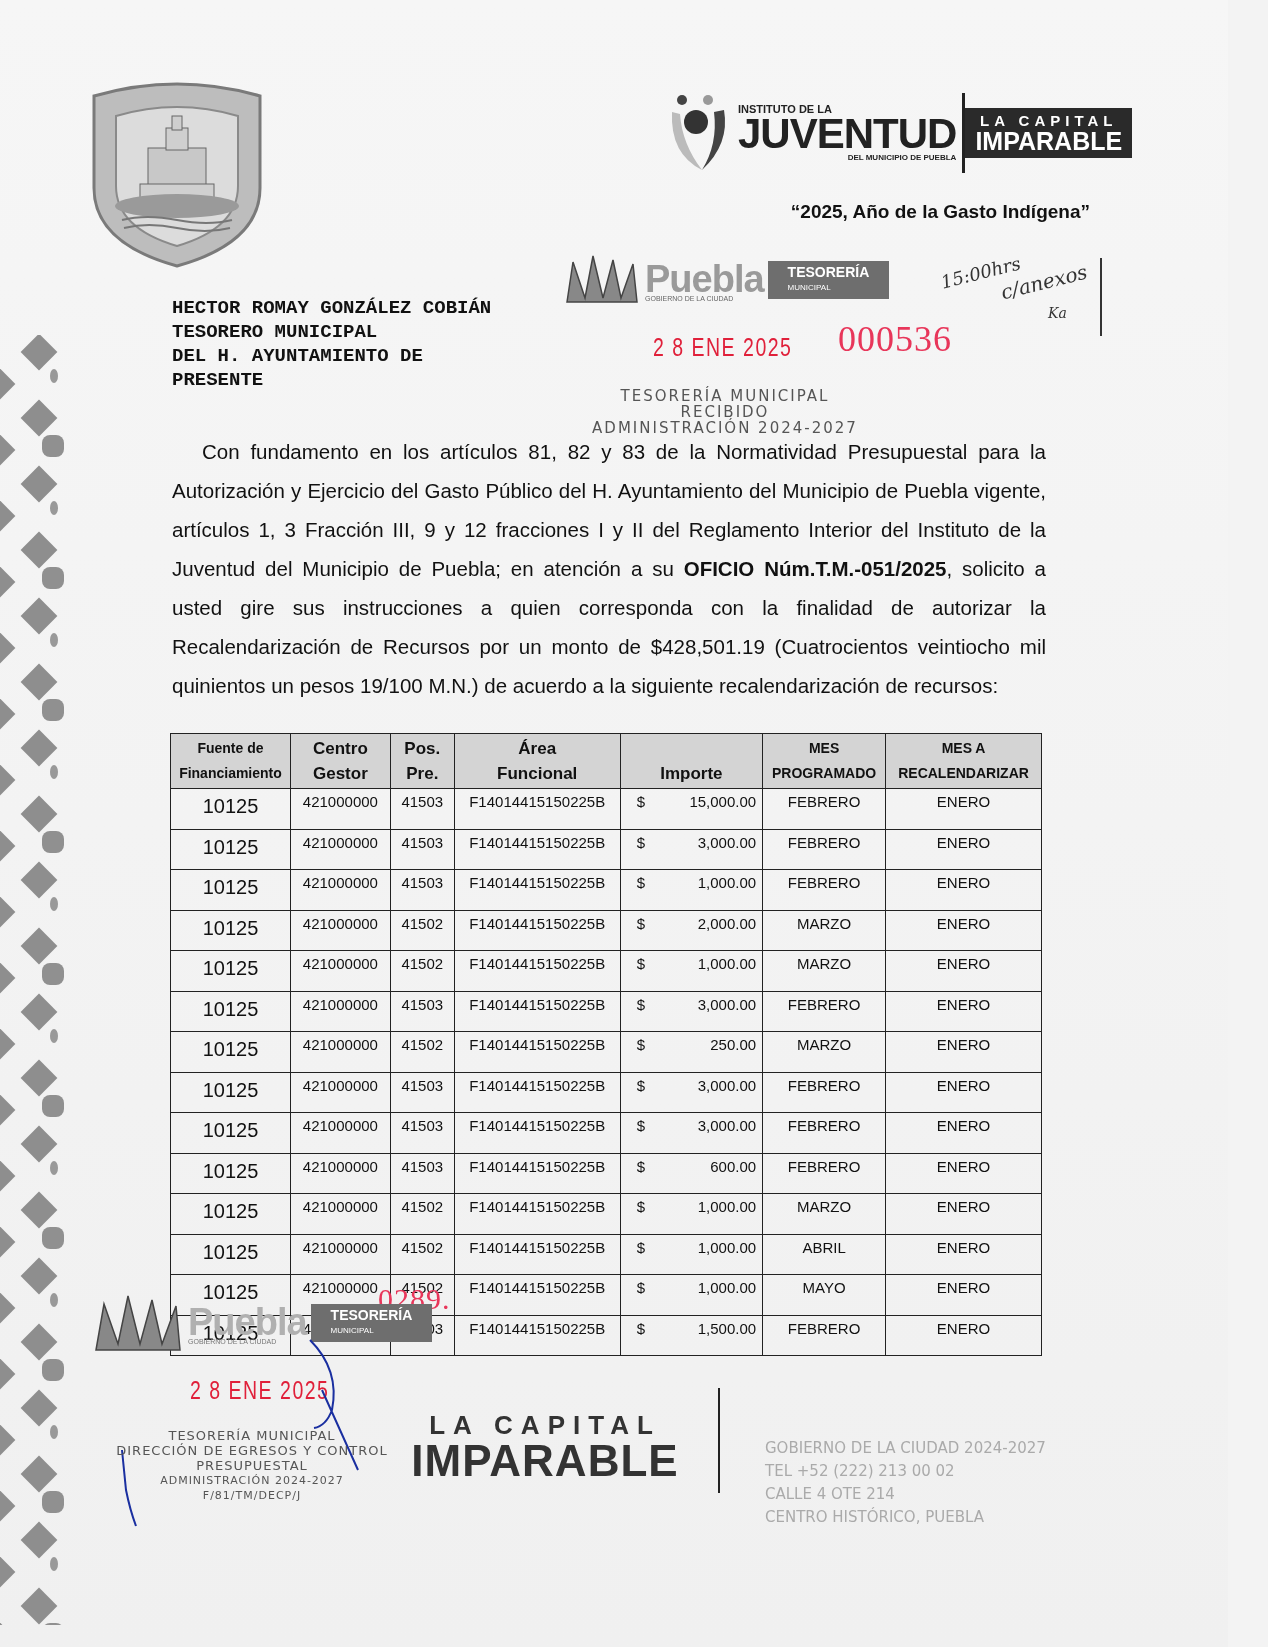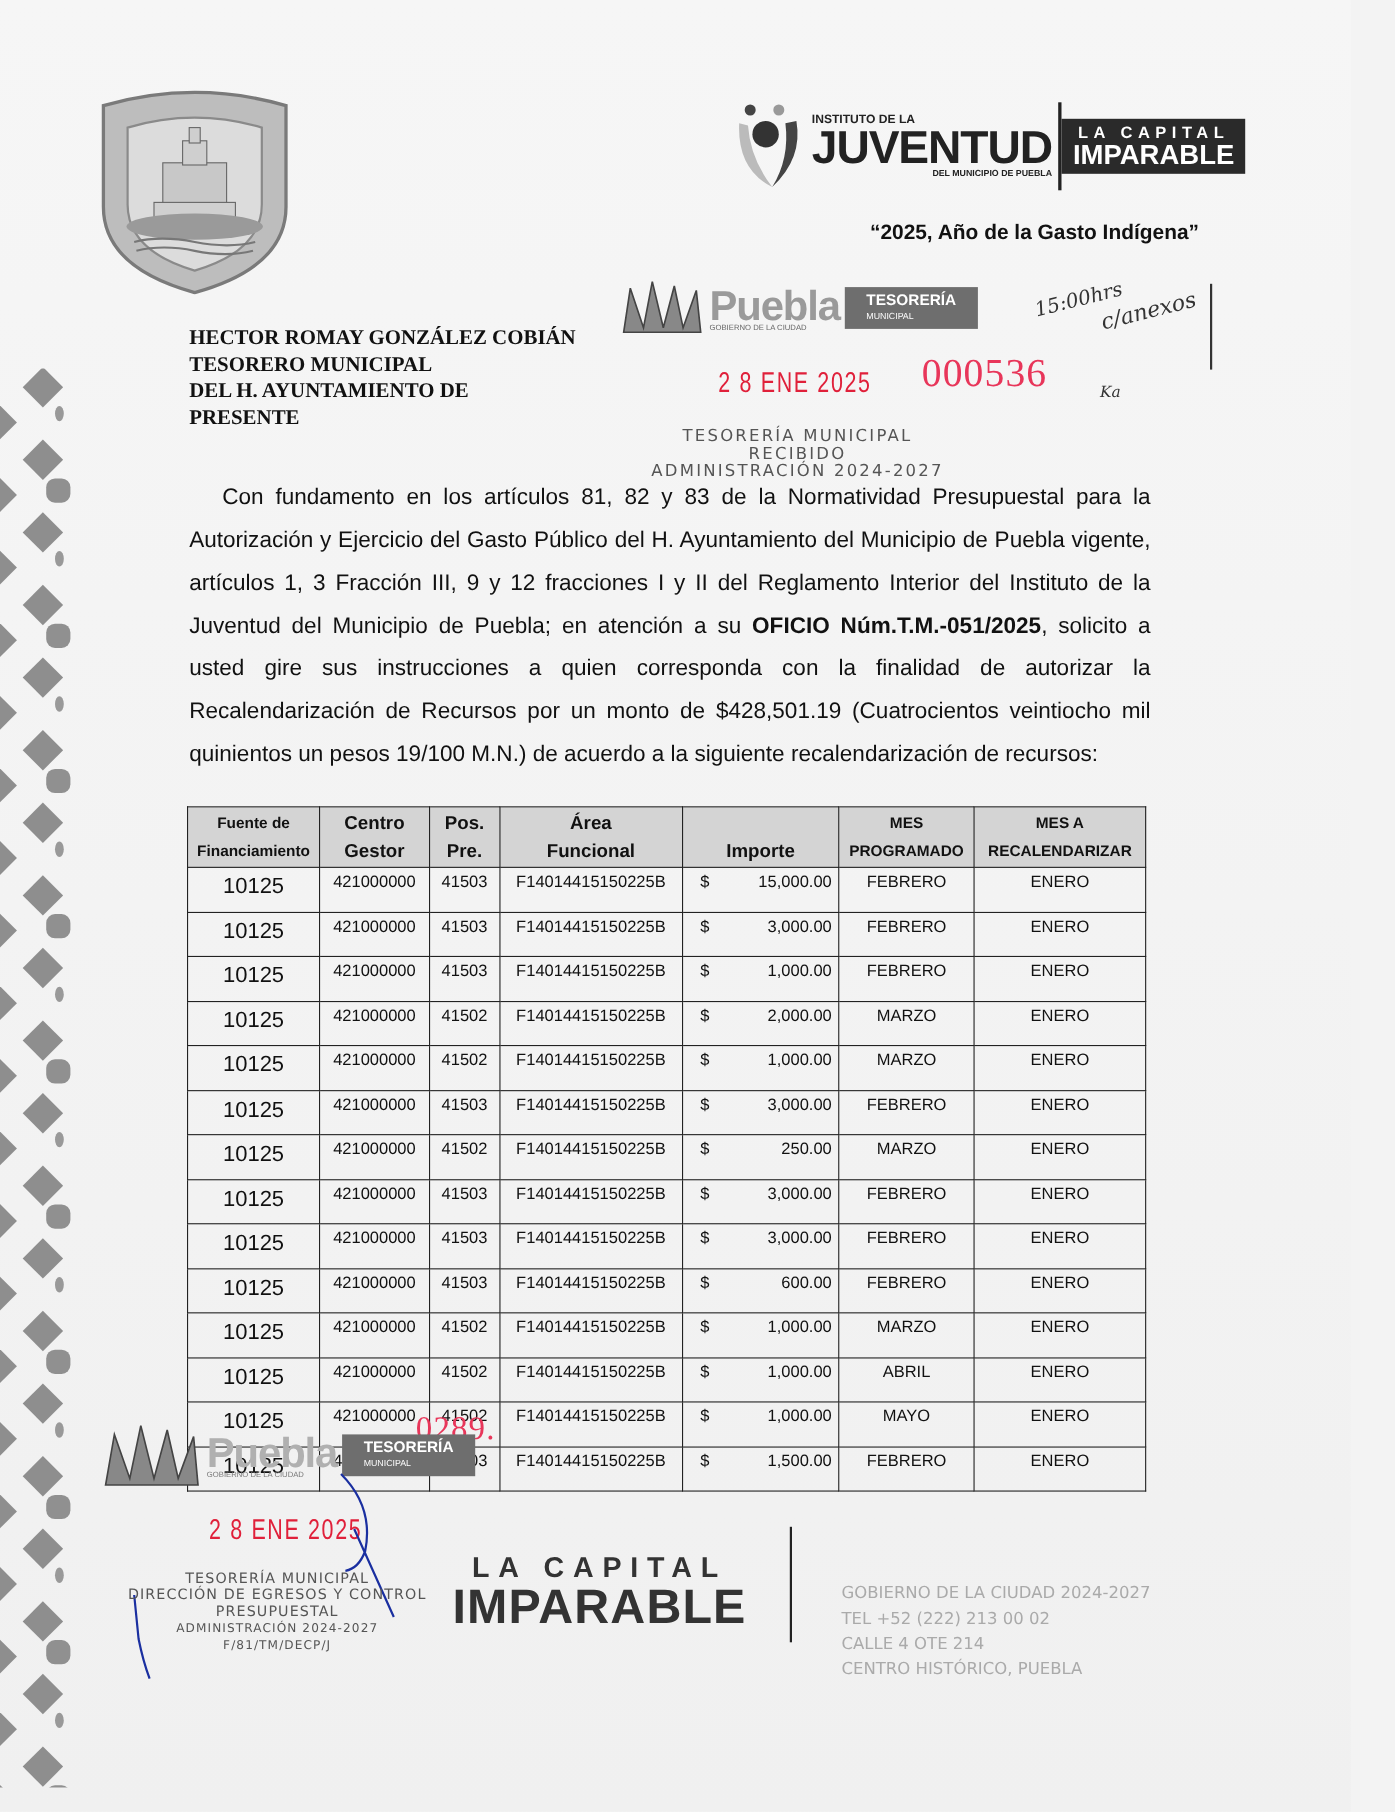--- a/index.html
+++ b/index.html
@@ -28,21 +28,21 @@
   .juv-big { font-weight: 900; font-size: 42px; letter-spacing: -1px; color: #222; line-height: 38px; }
   .juv-sub { font-weight: 700; font-size: 8px; color: #222; }
   .capital-box { background: #2a2a2a; color: #fff; padding: 4px 10px; }
   .capital-top { font-size: 15px; letter-spacing: 5px; font-weight: 700; text-align: center; }
   .capital-bot { font-size: 25px; font-weight: 900; letter-spacing: 0px; line-height: 25px; }
 
   .year-title { left: 700px; top: 200px; width: 390px; text-align: right; font-weight: 700; font-size: 19px; line-height: 24px; }
   .oficio { left: 700px; top: 224px; width: 390px; text-align: right; font-weight: 700; font-size: 20px; }
 
   
-  .addressee { left: 172px; top: 296px; font-weight: 700; font-size: 19px; line-height: 24px; font-family: Liberation Serif, serif; }
+  .addressee { left: 172px; top: 296px; font-weight: 700; font-size: 19px; line-height: 24px; font-family: Liberation Mono, monospace; }
 
   
   .stamp-logo { display: flex; align-items: center; gap: 4px; }
   .puebla-word { font-size: 38px; font-weight: 900; color: #9a9a9a; letter-spacing: -1px; }
   .tesoreria-box { background: #6e6e6e; color: #fff; font-weight: 700; font-size: 14px; padding: 3px 20px; line-height: 16px; }
   .tesoreria-box small { display: block; font-size: 8px; font-weight: 400; }
   .red-date { color: #e0203a; font-family: "Liberation Sans", sans-serif; font-size: 26px; transform: scaleX(0.75); transform-origin: left; letter-spacing: 2px; }
   .handwritten-red { color: #e8365a; font-family: Liberation Serif, serif; font-size: 36px; font-weight: 300; letter-spacing: 1px; text-align: center; }
   .handwritten-dark { color: #333; font-family: "DejaVu Serif", serif; font-style: italic; font-size: 18px; }
   .stamp-text { color: #555; font-family: "DejaVu Sans", sans-serif; font-size: 15px; letter-spacing: 2px; text-align: center; line-height: 16px; }
@@ -185,21 +185,21 @@
       <div style="font-size:7px;color:#666;margin-top:-6px;">GOBIERNO DE LA CIUDAD</div>
     </div>
     <div class="tesoreria-box">
       <span>TESORERÍA</span>
       <small>MUNICIPAL</small>
     </div>
   </div>
 
   <div class="abs handwritten-dark" style="left:940px;top:262px;transform:rotate(-14deg);">15:00hrs</div>
   <div class="abs handwritten-dark" style="left:1000px;top:270px;transform:rotate(-14deg);font-size:20px;">c/anexos</div>
-  <div class="abs handwritten-dark" style="left:1000px;top:305px;font-size:14px;margin-top:44px;">Ka</div>
+  <div class="abs handwritten-dark" style="left:1048px;top:305px;font-size:14px;">Ka</div>
   <div class="abs" style="left:1100px;top:258px;width:2px;height:78px;background:#333;"></div>
 
   <div class="abs red-date" style="left:653px;top:332px;">2 8 ENE 2025</div>
   <div class="abs handwritten-red" style="left:838px;top:318px;">000536</div>
 
   <div class="abs stamp-text" style="left:590px;top:388px;width:270px;">
     <div>TESORERÍA MUNICIPAL</div>
     <div>RECIBIDO</div>
     <div>ADMINISTRACIÓN 2024-2027</div>
   </div>

